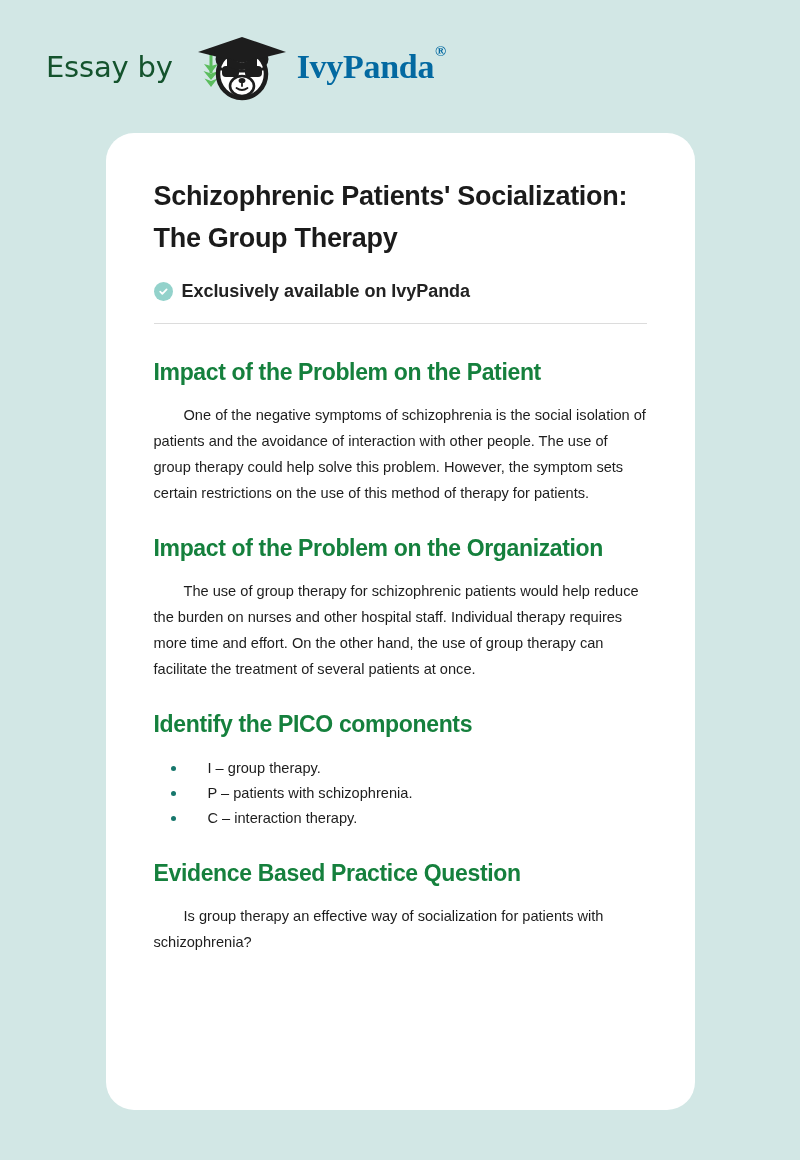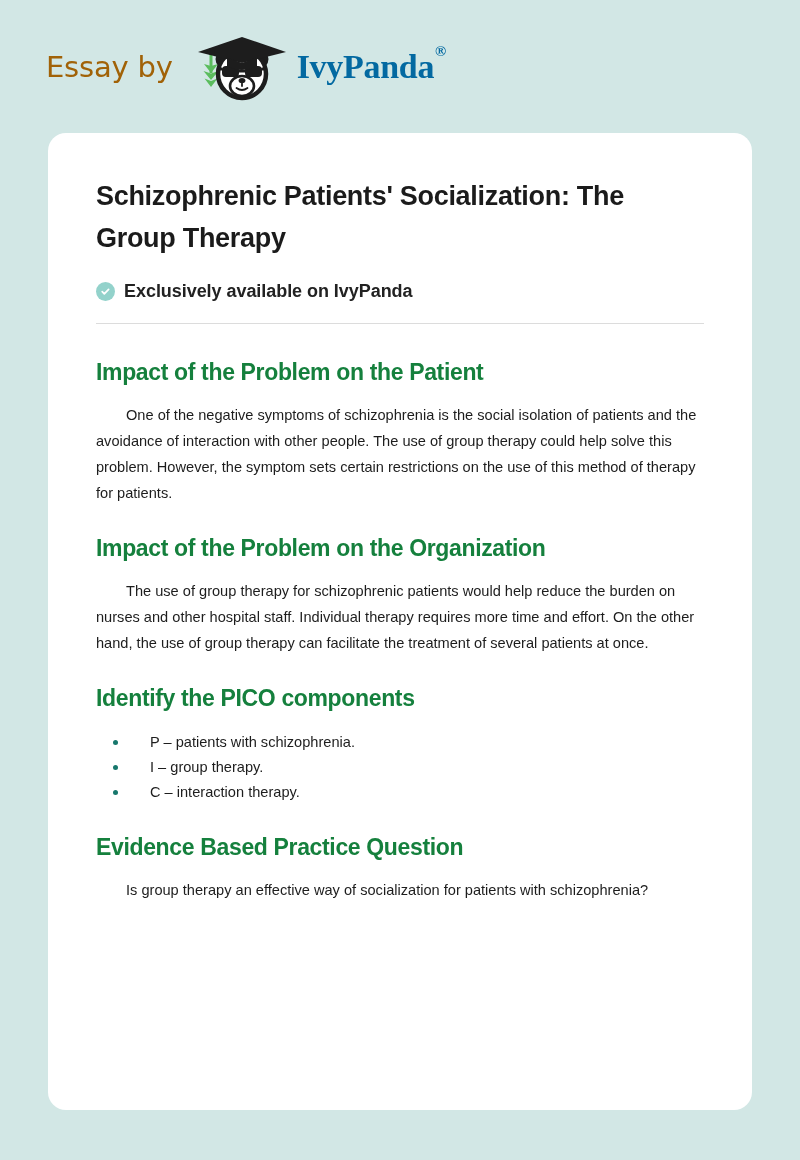--- a/index.html
+++ b/index.html
@@ -20,21 +20,21 @@
     height: 133px;
     display: flex;
     align-items: center;
     padding-left: 46px;
   }
 
   .brand-essay-by {
     font-family: "DejaVu Sans", sans-serif;
     font-size: 29px;
     font-weight: 400;
-    color: #a16207;
+    color: #14532d;
     letter-spacing: -0.2px;
     margin-right: 16px;
     white-space: nowrap;
   }
 
   .brand-logo {
     display: flex;
     align-items: center;
   }
 
@@ -63,25 +63,25 @@
     vertical-align: super;
     line-height: 0;
     position: relative;
     top: -9px;
     left: 1px;
   }
 
   
   .doc-card {
     position: relative;
-    width: 704px;
+    width: 589px;
     margin: 0 auto;
     min-height: 977px;
     background: #ffffff;
-    border-radius: 18px;
+    border-radius: 28px;
     padding: 42px 48px 40px 48px;
   }
 
   .doc-title {
     font-family: "Liberation Sans", sans-serif;
     font-size: 27px;
     line-height: 42px;
     font-weight: 700;
     color: #1b1b1b;
     letter-spacing: -0.3px;
@@ -230,22 +230,22 @@
   <div class="content">
 
     <h2 class="section-heading">Impact of the Problem on the Patient</h2>
     <p class="para">One of the negative symptoms of schizophrenia is the social isolation of patients and the avoidance of interaction with other people. The use of group therapy could help solve this problem. However, the symptom sets certain restrictions on the use of this method of therapy for patients.</p>
 
     <h2 class="section-heading">Impact of the Problem on the Organization</h2>
     <p class="para">The use of group therapy for schizophrenic patients would help reduce the burden on nurses and other hospital staff. Individual therapy requires more time and effort. On the other hand, the use of group therapy can facilitate the treatment of several patients at once.</p>
 
     <h2 class="section-heading">Identify the PICO components</h2>
     <ul class="pico-list">
+      <li><span class="bullet-dot"></span><span>I – group therapy.</span></li>
       <li><span class="bullet-dot"></span><span>P – patients with schizophrenia.</span></li>
-      <li><span class="bullet-dot"></span><span>I – group therapy.</span></li>
       <li><span class="bullet-dot"></span><span>C – interaction therapy.</span></li>
     </ul>
 
     <h2 class="section-heading">Evidence Based Practice Question</h2>
     <p class="para">Is group therapy an effective way of socialization for patients with schizophrenia?</p>
 
   </div>
 </div>
 
 </body></html>

